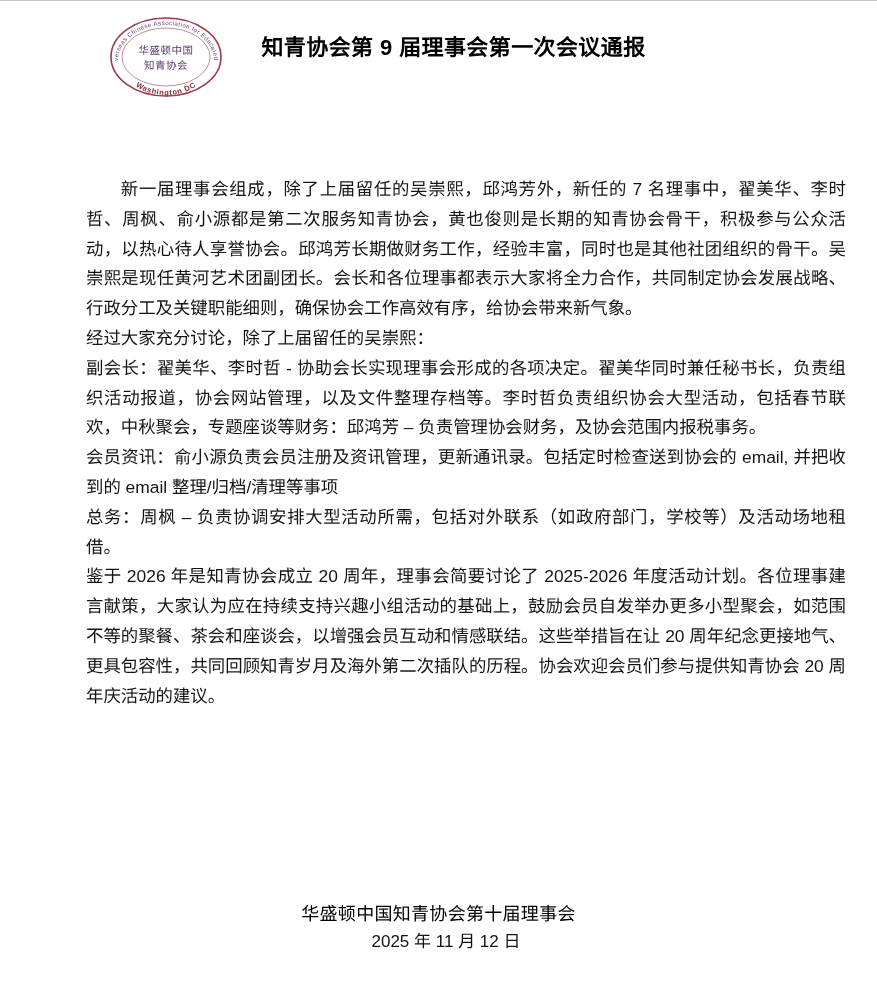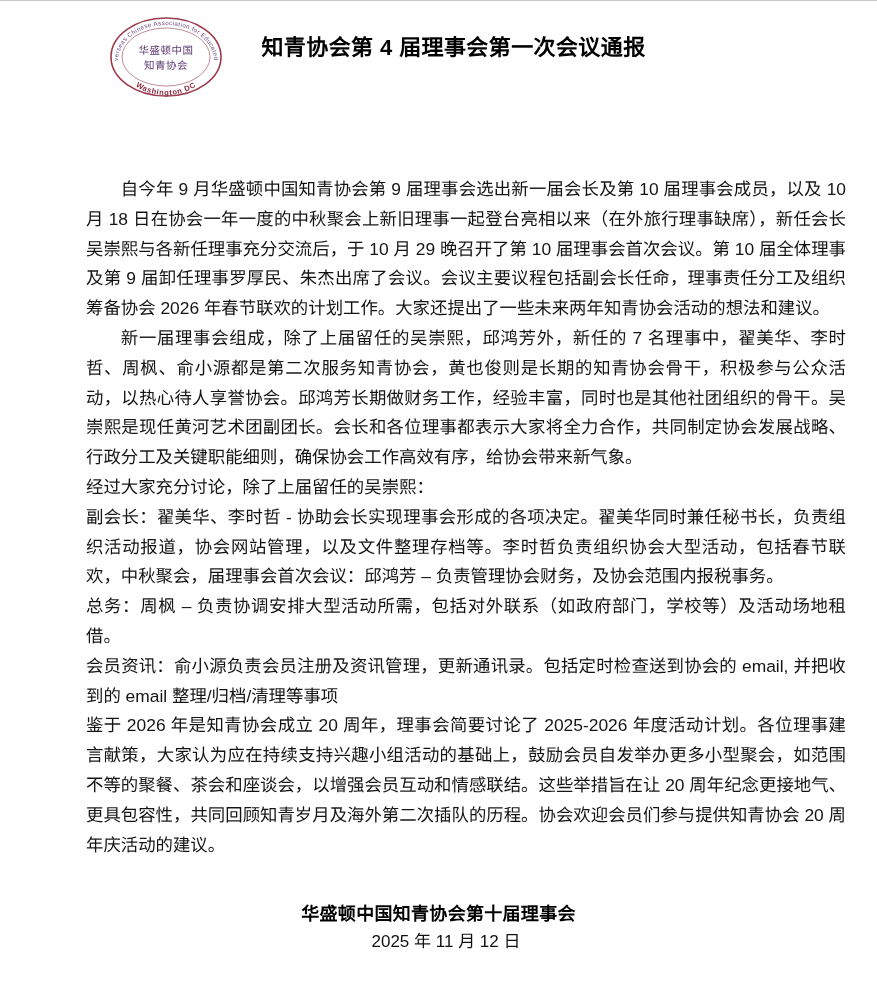--- a/index.html
+++ b/index.html
@@ -81,21 +81,21 @@
   
   .doc-footer {
     position: absolute;
     left: 0;
     right: 0;
     top: 900px;
     text-align: center;
   }
   .footer-org {
     font-size: 18px;
-    font-weight: bold;
+    font-weight: normal;
     line-height: 27px;
     color: #000;
     letter-spacing: 0.3px;
   }
   .footer-date {
     font-size: 17px;
     line-height: 27px;
     color: #111;
     padding-left: 15px;
   }
@@ -119,30 +119,29 @@
           <textPath href="#arcTop" startOffset="50%" text-anchor="middle">The Overseas Chinese Association for Educated Youth</textPath>
         </text>
         <text font-size="7.6" fill="#8b2a3e" font-family="Liberation Sans, sans-serif" font-weight="bold" letter-spacing="0.6">
           <textPath href="#arcBottom" startOffset="50%" text-anchor="middle">Washington DC</textPath>
         </text>
         <text x="62" y="41" font-size="10.5" fill="#5d3a70" font-family="DejaVu Sans, sans-serif" text-anchor="middle" letter-spacing="0.5">华盛顿中国</text>
         <text x="62" y="56" font-size="10.5" fill="#5d3a70" font-family="DejaVu Sans, sans-serif" text-anchor="middle" letter-spacing="0.5">知青协会</text>
       </svg>
     </div>
 
-    <div class="doc-title">知青协会第 4 届理事会第一次会议通报</div>
+    <div class="doc-title">知青协会第 9 届理事会第一次会议通报</div>
   </div>
 
   <div class="doc-body">
-    <p class="para indent">自今年 9 月华盛顿中国知青协会第 9 届理事会选出新一届会长及第 10 届理事会成员，以及 10 月 18 日在协会一年一度的中秋聚会上新旧理事一起登台亮相以来（在外旅行理事缺席），新任会长吴崇熙与各新任理事充分交流后，于 10 月 29 晚召开了第 10 届理事会首次会议。第 10 届全体理事及第 9 届卸任理事罗厚民、朱杰出席了会议。会议主要议程包括副会长任命，理事责任分工及组织筹备协会 2026 年春节联欢的计划工作。大家还提出了一些未来两年知青协会活动的想法和建议。</p>
     <p class="para indent">新一届理事会组成，除了上届留任的吴崇熙，邱鸿芳外，新任的 7 名理事中，翟美华、李时哲、周枫、俞小源都是第二次服务知青协会，黄也俊则是长期的知青协会骨干，积极参与公众活动，以热心待人享誉协会。邱鸿芳长期做财务工作，经验丰富，同时也是其他社团组织的骨干。吴崇熙是现任黄河艺术团副团长。会长和各位理事都表示大家将全力合作，共同制定协会发展战略、行政分工及关键职能细则，确保协会工作高效有序，给协会带来新气象。</p>
     <p class="para flush">经过大家充分讨论，除了上届留任的吴崇熙：</p>
-    <p class="para flush">副会长：翟美华、李时哲 - 协助会长实现理事会形成的各项决定。翟美华同时兼任秘书长，负责组织活动报道，协会网站管理，以及文件整理存档等。李时哲负责组织协会大型活动，包括春节联欢，中秋聚会，届理事会首次会议：邱鸿芳 – 负责管理协会财务，及协会范围内报税事务。</p>
+    <p class="para flush">副会长：翟美华、李时哲 - 协助会长实现理事会形成的各项决定。翟美华同时兼任秘书长，负责组织活动报道，协会网站管理，以及文件整理存档等。李时哲负责组织协会大型活动，包括春节联欢，中秋聚会，专题座谈等财务：邱鸿芳 – 负责管理协会财务，及协会范围内报税事务。</p>
+    <p class="para flush">会员资讯：俞小源负责会员注册及资讯管理，更新通讯录。包括定时检查送到协会的 email, 并把收到的 email 整理/归档/清理等事项</p>
     <p class="para flush">总务：周枫 – 负责协调安排大型活动所需，包括对外联系（如政府部门，学校等）及活动场地租借。</p>
-    <p class="para flush">会员资讯：俞小源负责会员注册及资讯管理，更新通讯录。包括定时检查送到协会的 email, 并把收到的 email 整理/归档/清理等事项</p>
     <p class="para flush">鉴于 2026 年是知青协会成立 20 周年，理事会简要讨论了 2025-2026 年度活动计划。各位理事建言献策，大家认为应在持续支持兴趣小组活动的基础上，鼓励会员自发举办更多小型聚会，如范围不等的聚餐、茶会和座谈会，以增强会员互动和情感联结。这些举措旨在让 20 周年纪念更接地气、更具包容性，共同回顾知青岁月及海外第二次插队的历程。协会欢迎会员们参与提供知青协会 20 周年庆活动的建议。</p>
 
   </div>
 
   <div class="doc-footer">
     <div class="footer-org">华盛顿中国知青协会第十届理事会</div>
     <div class="footer-date">2025 年 11 月 12 日</div>
   </div>
 
 </div>

